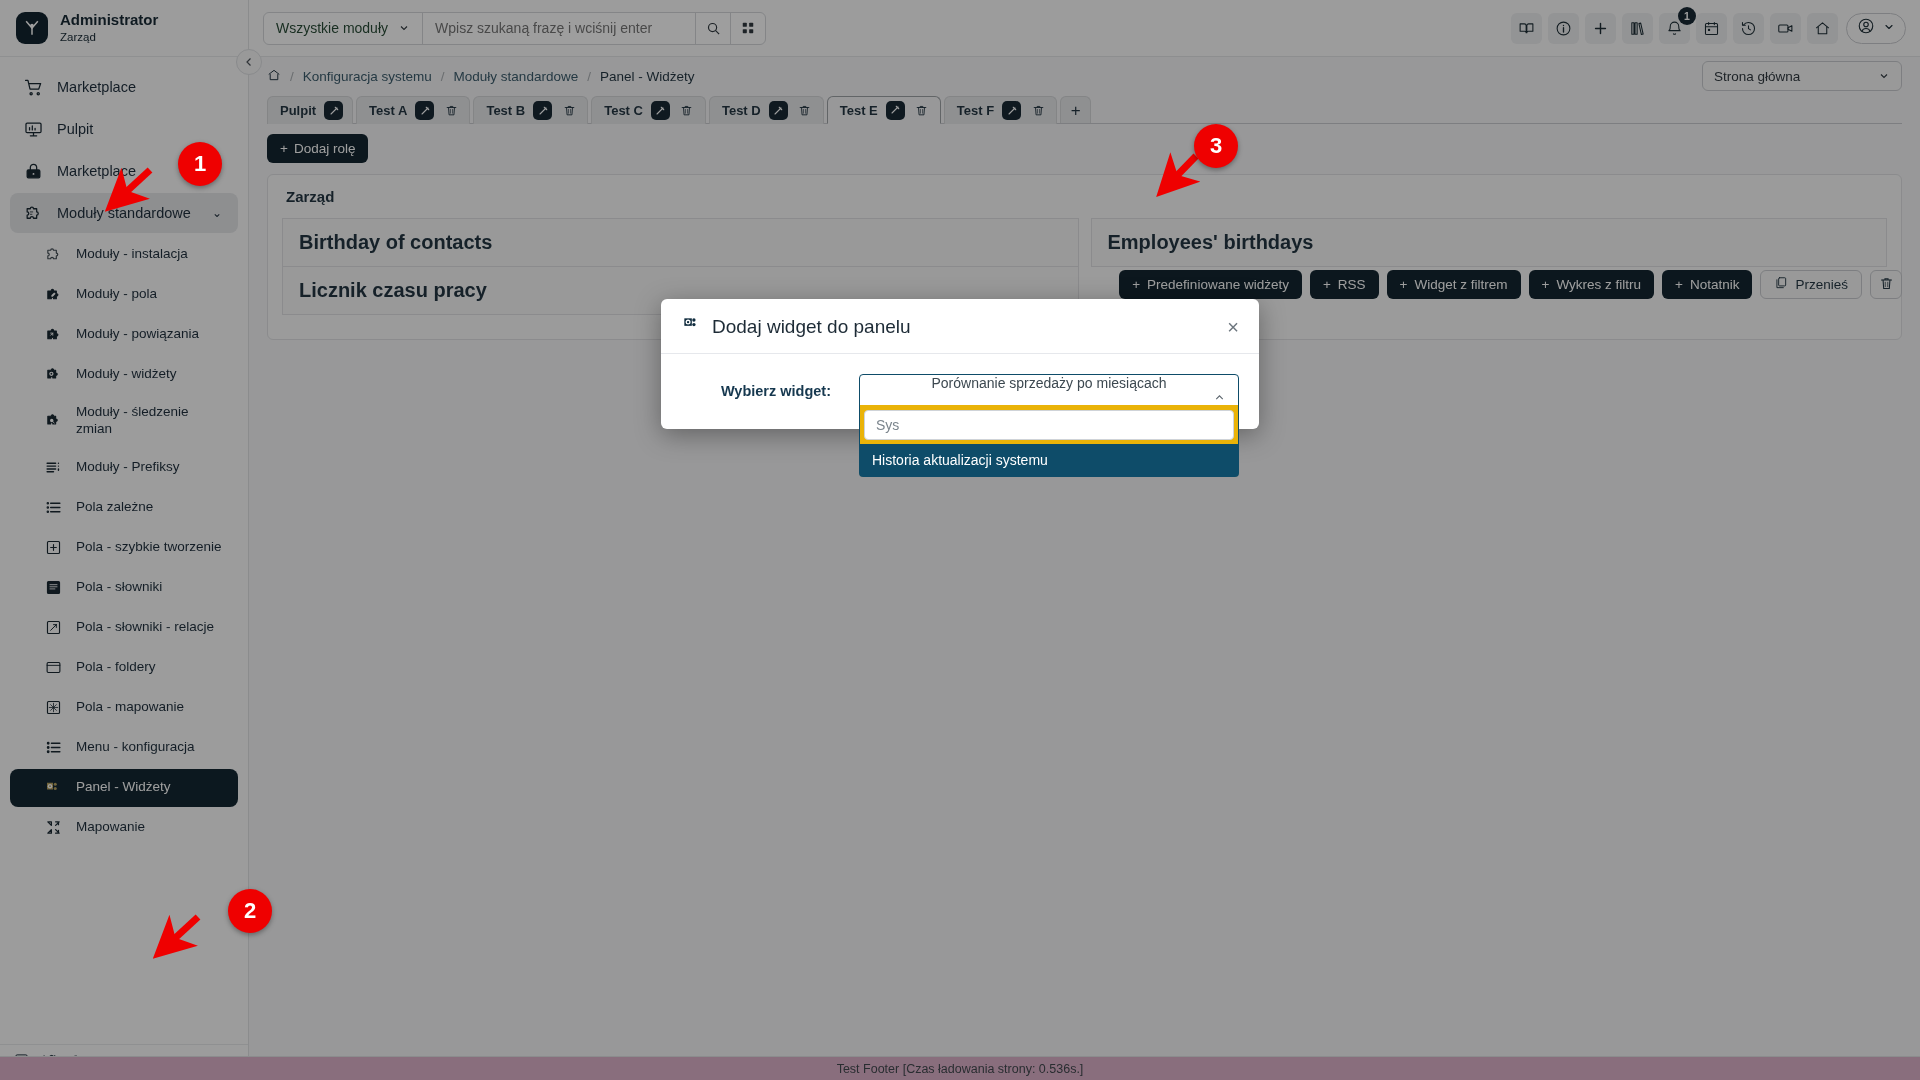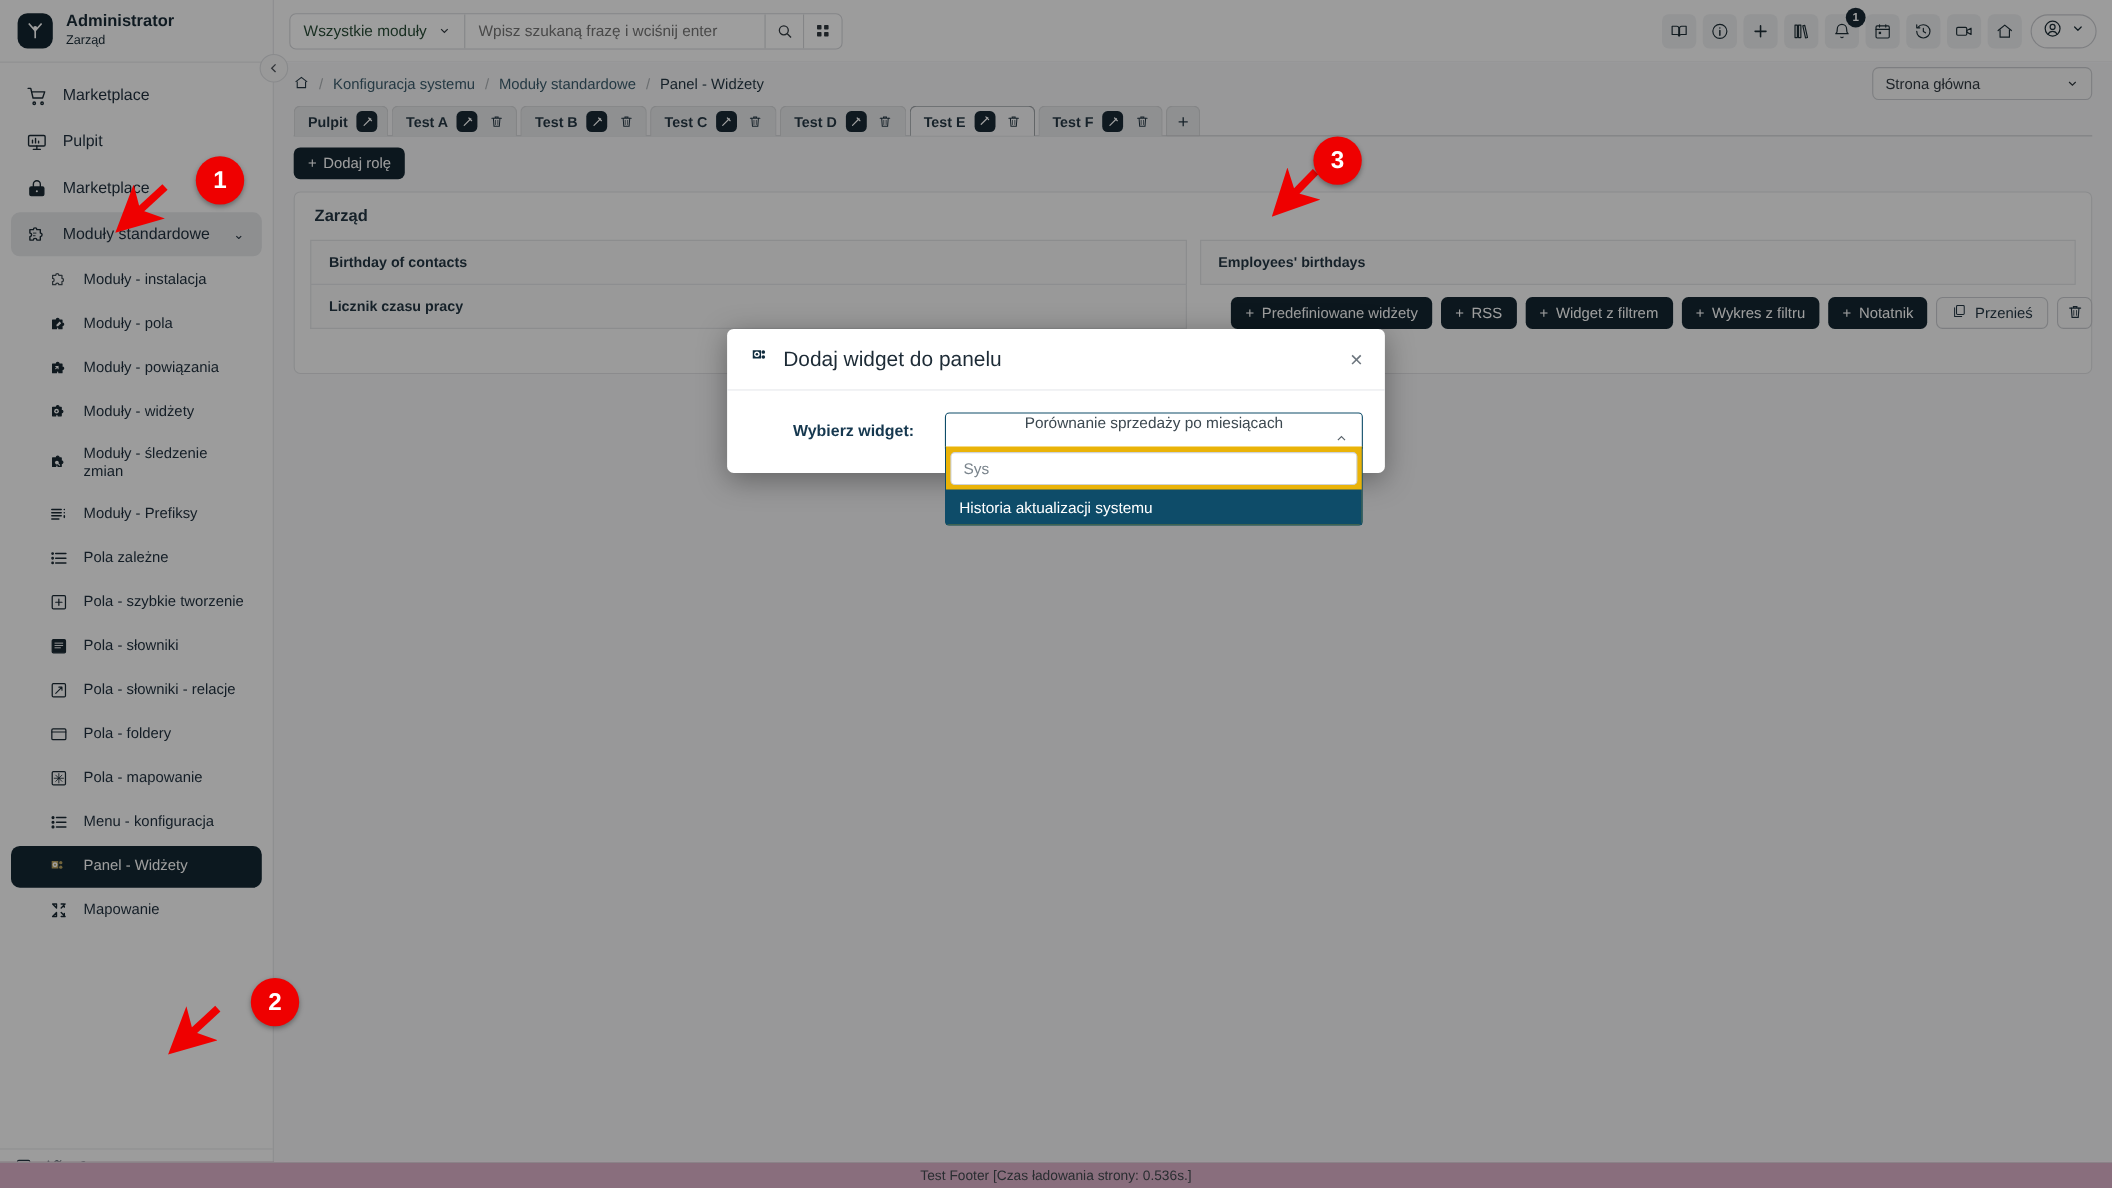--- a/index.html
+++ b/index.html
@@ -153,21 +153,21 @@
   }
   .tb-btn.light {
     background: #f6f7f8; color: #16384f; border: 1px solid #c9ccd3;
   }
   .tb-btn.icononly { padding: 0; width: 32px; justify-content: center; }
 
   .widget-grid { display: flex; gap: 12px; padding: 0 18px; margin-top: 0; }
   .wcol { flex: 1 1 0; }
   .wrow {
     border: 1px solid #dfe1e5; background: #f6f7f8; padding: 12px 16px;
-    font-size: 13px; font-weight: bold; color: #16384f;
+    font-size: 20px; font-weight: bold; color: #16384f;
   }
   .wrow + .wrow { border-top: none; }
 
   
   #footer {
     position: absolute; left: 0; bottom: 0; right: 0; height: 24px;
     background: #f9a8d4; border-top: 1px solid #e0e2e6;
     display: flex; align-items: center; justify-content: center;
     font-size: 12.5px; color: #3d4a55;
   }

